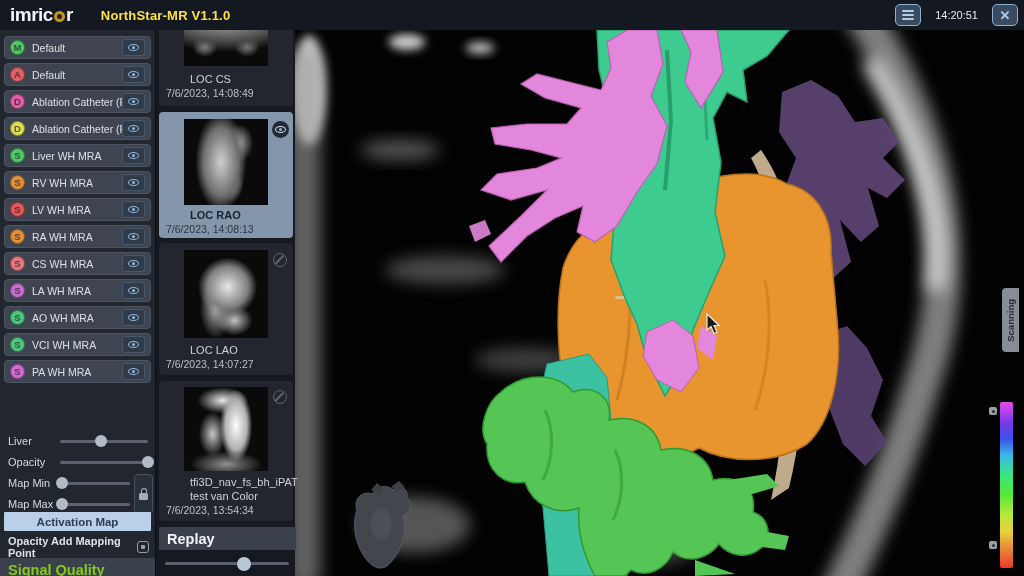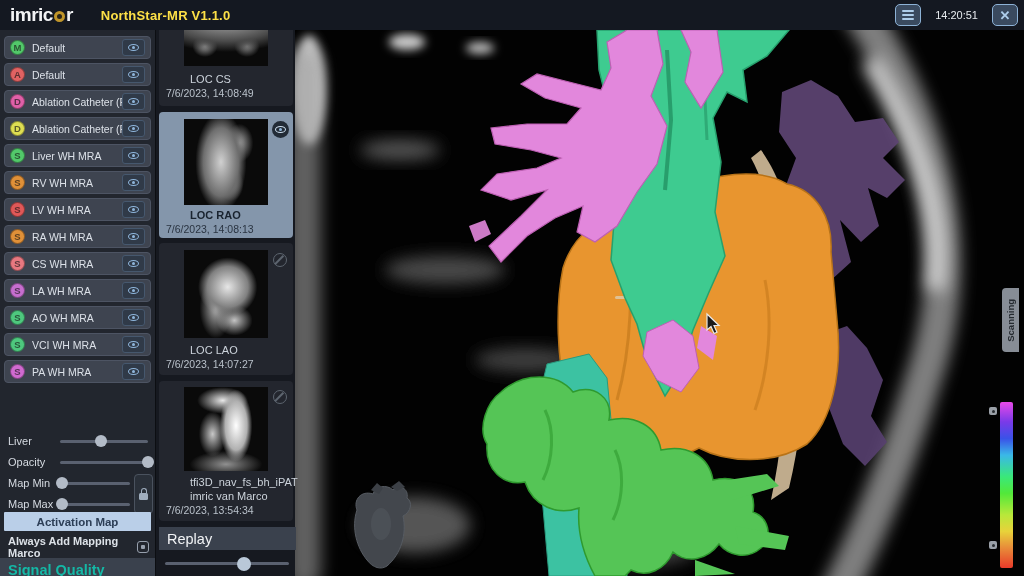--- a/index.html
+++ b/index.html
@@ -51,41 +51,41 @@
         border-radius:1px;display:flex;align-items:center;justify-content:center;
         font-size:11.5px;font-weight:bold;color:#2c3e56;cursor:pointer;}
   #always-row{position:absolute;left:8px;top:505px;width:141px;display:flex;align-items:center;}
   #always-label{font-size:11px;font-weight:bold;color:#dde2e8;flex:1;}
   .chk{width:12px;height:12px;border:1.5px solid #97a0ad;border-radius:3px;position:relative;box-sizing:border-box;cursor:pointer;}
   .chk::after{content:'';position:absolute;left:2.5px;top:2.5px;width:4px;height:4px;background:#97a0ad;border-radius:1px;}
 
   
   #sq-hdr{position:absolute;left:0;top:528px;width:155px;height:23px;background:#3a414d;
         display:flex;align-items:center;}
-  #sq-hdr span{margin-left:8px;font-size:14.5px;font-weight:bold;color:#14b8a6;}
+  #sq-hdr span{margin-left:8px;font-size:14.5px;font-weight:bold;color:#84cc16;}
 
   
   #series{position:absolute;left:155px;top:30px;width:140px;height:546px;background:#161920;
         border-left:1px solid #0c0e12;box-sizing:border-box;z-index:20;}
   .card{position:absolute;left:3px;width:134px;border-radius:4px;background:#23262e;}
   .card.selected{background:#8496ab;}
   .cimg{position:absolute;left:25px;width:84px;background-color:#0a0a0a;}
   .cname{position:absolute;left:7px;font-size:11px;color:#ccd3db;line-height:14px;margin-left:24px;}
   .cdate{position:absolute;left:7px;font-size:10.5px;color:#b9c1ca;}
   .card.selected .cname{color:#19232f;font-weight:bold;}
   .card.selected .cdate{color:#2a3441;}
   .eye-on{position:absolute;width:17px;height:17px;border-radius:50%;background:#222b36;
         display:flex;align-items:center;justify-content:center;}
   .eye-off{position:absolute;width:14px;height:14px;border-radius:50%;border:1.5px solid #5d656f;
         box-sizing:border-box;}
   .eye-off::after{content:'';position:absolute;left:-1px;top:5px;width:12px;height:1.5px;
         background:#5d656f;transform:rotate(-45deg);}
   #replay-hdr{position:absolute;left:3px;top:497px;width:137px;height:23px;background:#3a414d;
         display:flex;align-items:center;}
-  #replay-hdr span{margin-left:8px;font-size:14.5px;font-weight:normal;color:#f2f4f6;}
+  #replay-hdr span{margin-left:8px;font-size:14.5px;font-weight:bold;color:#f2f4f6;}
   #replay-track{position:absolute;left:9px;top:532px;width:124px;height:3px;background:#5a6170;border-radius:2px;}
   #replay-handle{position:absolute;top:-5.5px;width:14px;height:14px;border-radius:50%;background:#b9c8d8;margin-left:-7px;}
 
   
   #viewport{position:absolute;left:295px;top:30px;width:729px;height:546px;background:#000;overflow:hidden;}
   #scan-tab{position:absolute;right:5px;top:258px;width:17px;height:64px;background:#878d96;
         border-radius:4px 0 0 4px;display:flex;align-items:center;justify-content:center;}
   #scan-tab span{writing-mode:vertical-rl;transform:rotate(180deg);font-size:9.5px;color:#262b31;font-weight:bold;}
   #colorbar{position:absolute;right:11px;top:372px;width:13px;height:166px;border-radius:2px;
         background:linear-gradient(180deg,#e84ae8 0%,#7a3ae8 12%,#3a52e8 22%,#3ab8e8 32%,
@@ -237,21 +237,21 @@
         <span class="handle" style="left: 3%;"></span>
       </span>
     </div>
     <div id="lockbtn">
       <span class="lock"></span>
     </div>
 
     <div id="activation-btn">Activation Map</div>
 
     <div id="always-row">
-      <span id="always-label">Always Add Mapping Marco</span>
+      <span id="always-label">Opacity Add Mapping Point</span>
       <span class="chk"></span>
     </div>
 
     <div id="sq-hdr">
       <span>Signal Quality</span>
     </div>
 
   </div>
 
   <div id="series">
@@ -287,21 +287,21 @@
       <div class="cdate" style="top:115px;">7/6/2023, 14:07:27</div>
     </div>
 
     <div class="card" style="top:351px;height:140px;">
       <div class="cimg" style="top:6px;height:84px;
            background-image:radial-gradient(26% 58% at 62% 46%,#ffffff 0%,#b0b0b0 50%,rgba(0,0,0,0) 74%),
            radial-gradient(42% 22% at 46% 16%,#e8e8e8,rgba(0,0,0,0) 72%),
            radial-gradient(22% 36% at 34% 56%,#c8c8c8,rgba(0,0,0,0) 74%),
            radial-gradient(60% 22% at 50% 92%,#909090,rgba(0,0,0,0) 72%);"></div>
       <div class="eye-off" style="right:6px;top:9px;"></div>
-      <div class="cname" style="top:94px;width:122px;">tfi3D_nav_fs_bh_iPAT imric van Marco</div>
+      <div class="cname" style="top:94px;width:122px;">tfi3D_nav_fs_bh_iPAT test van Color</div>
       <div class="cdate" style="top:123px;">7/6/2023, 13:54:34</div>
     </div>
 
     <div id="replay-hdr">
       <span>Replay</span>
     </div>
     <div id="replay-track">
       <div id="replay-handle" style="left: 64%;"></div>
     </div>
   </div>

